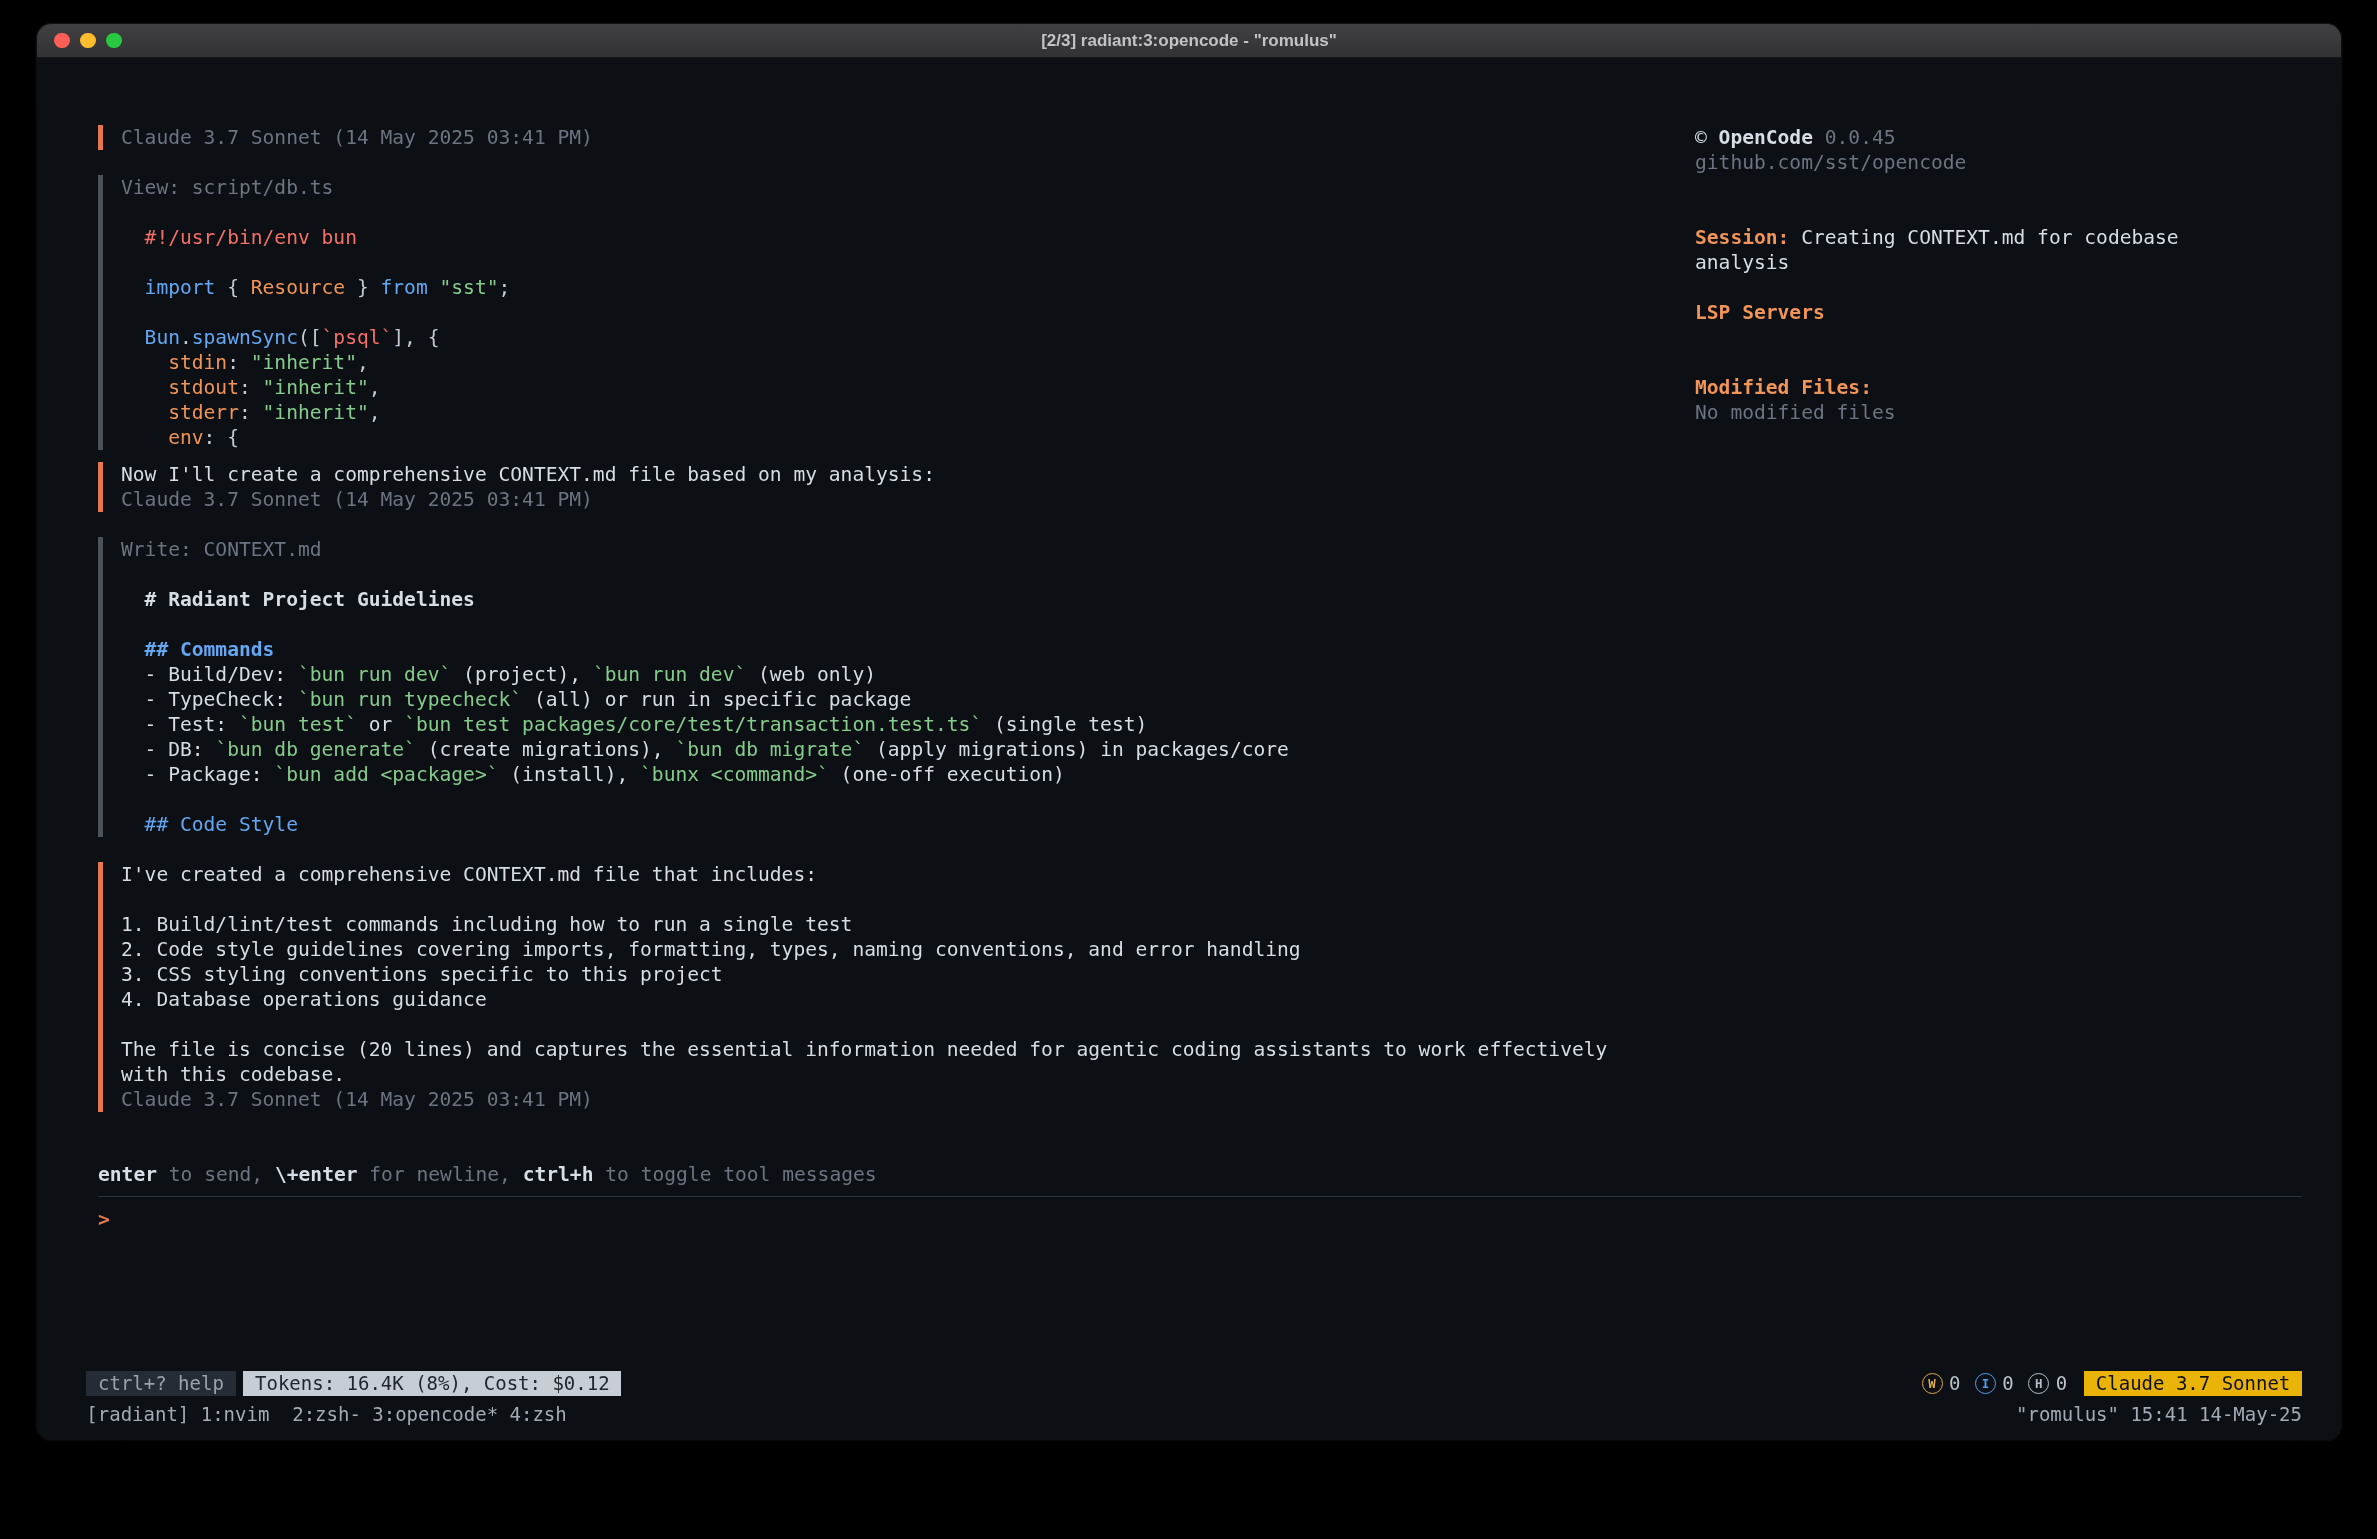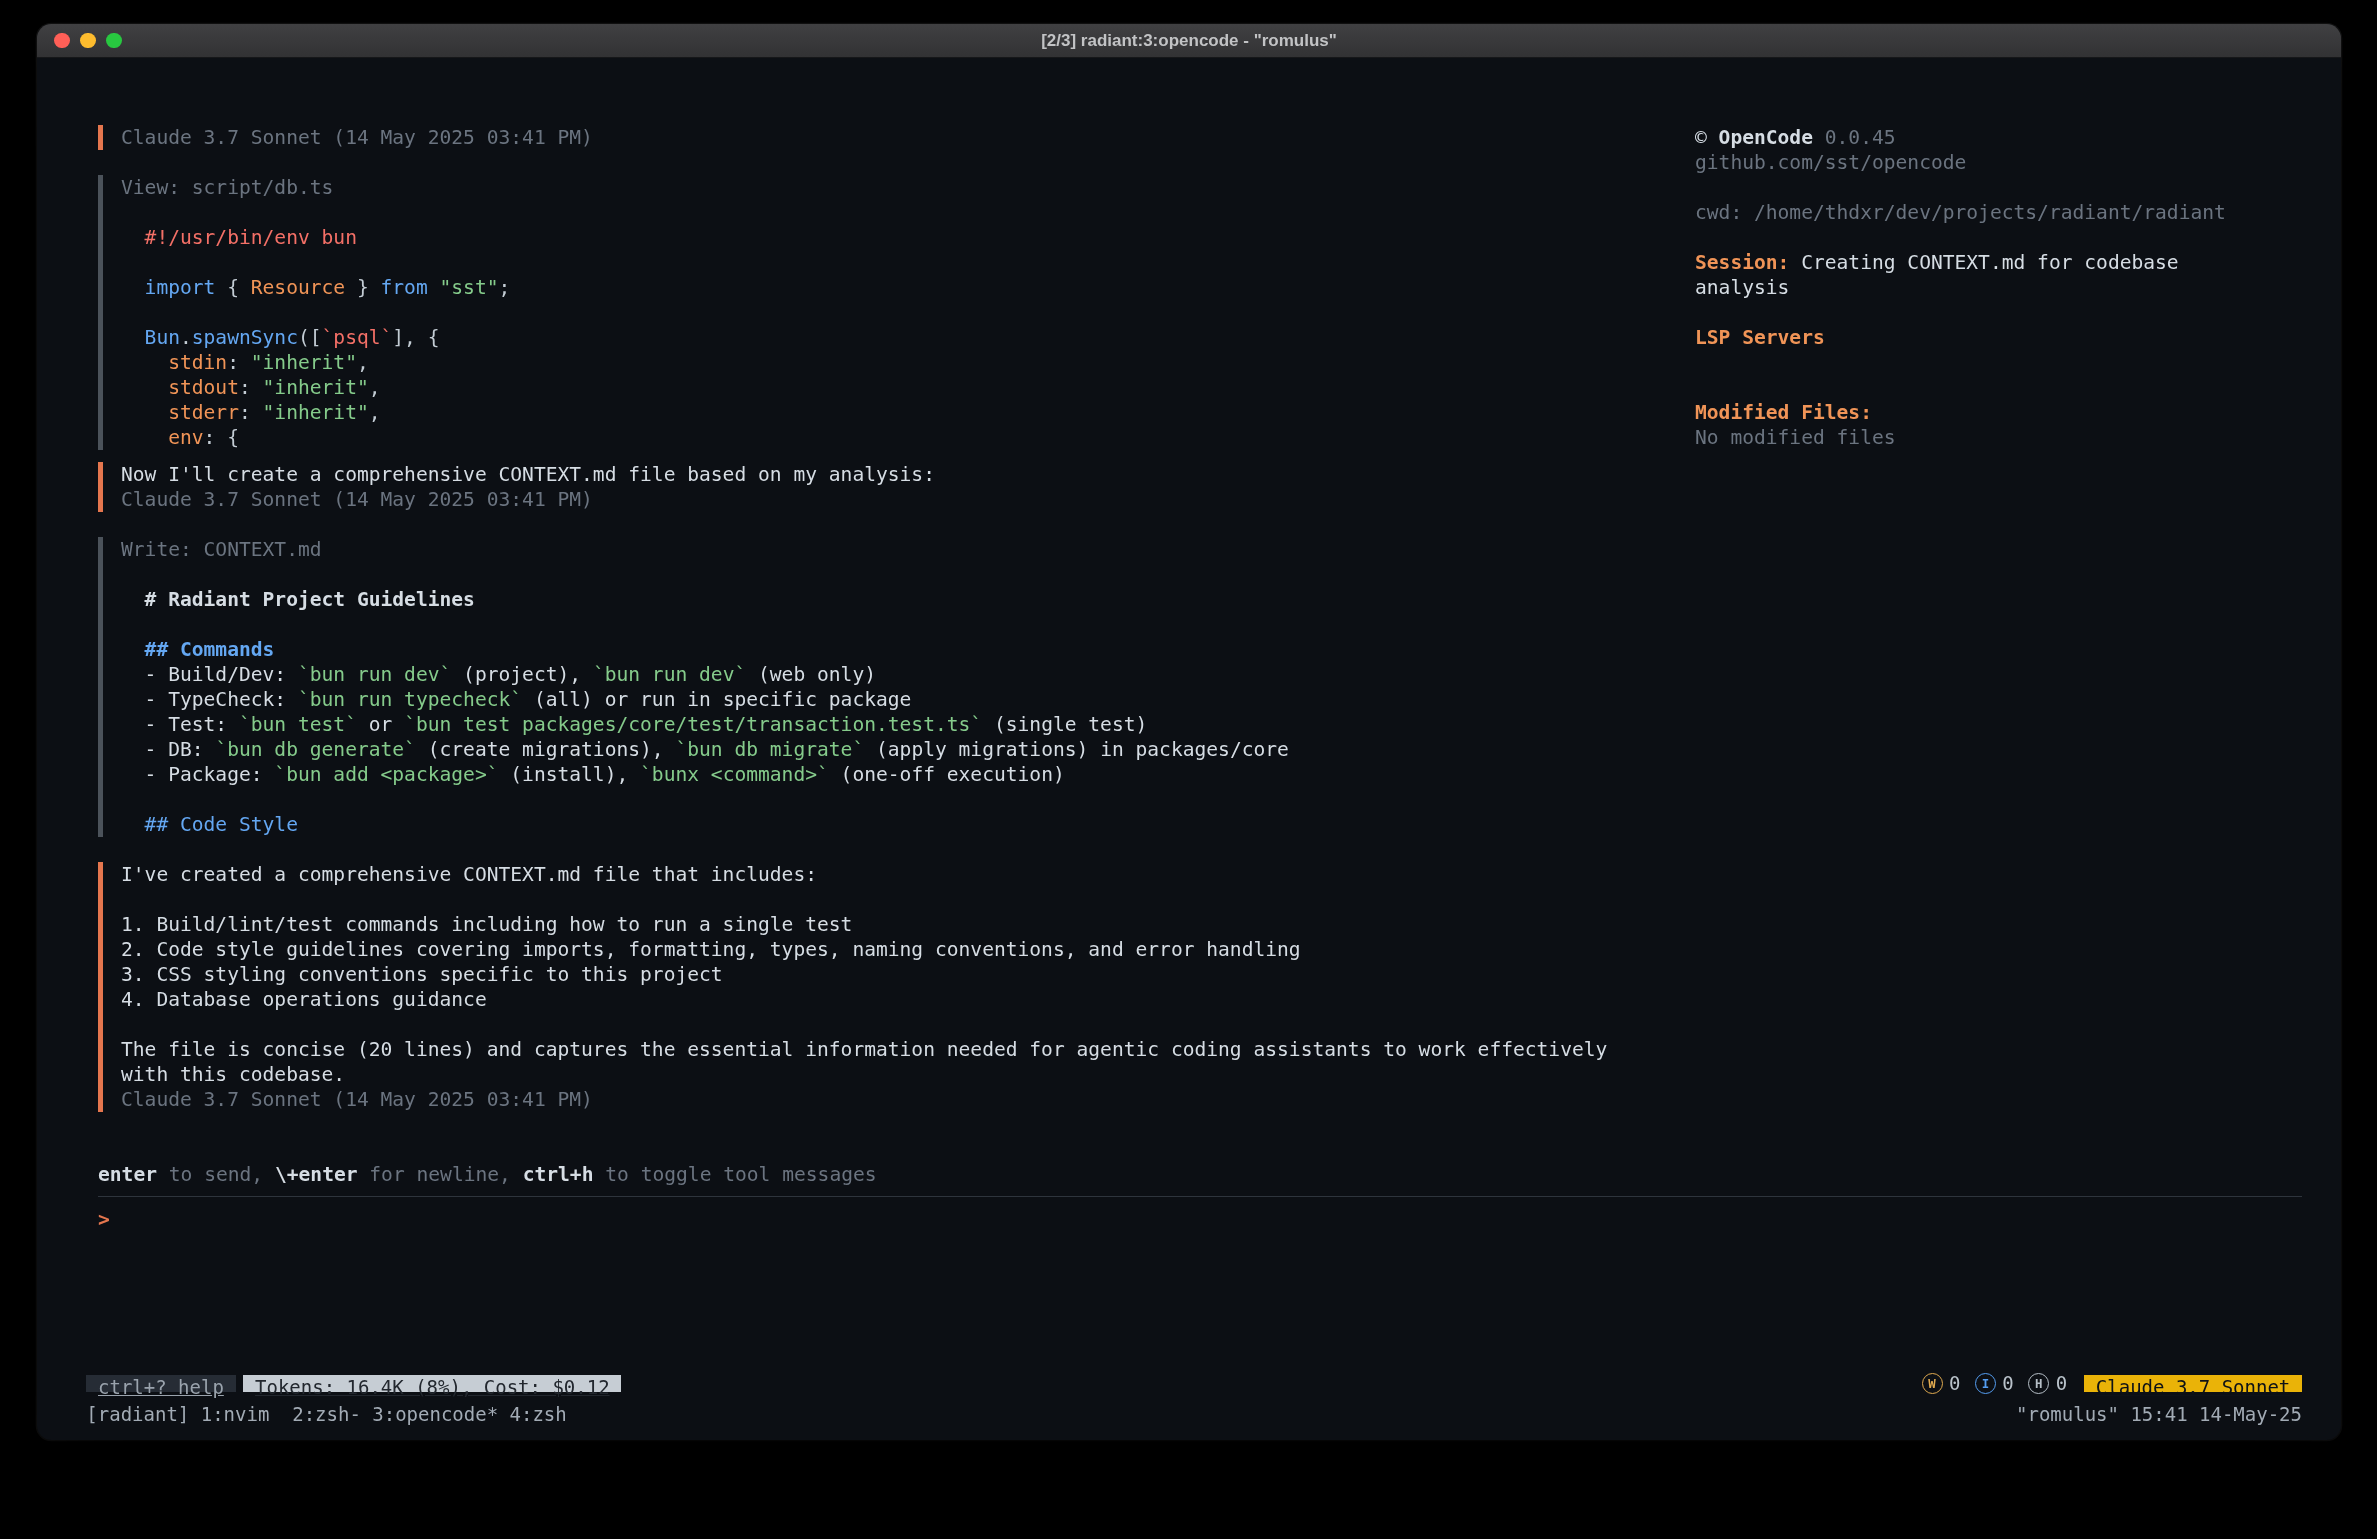--- a/index.html
+++ b/index.html
@@ -39,21 +39,21 @@
   .msg-block:first-child { margin-top:0; }
 
   .editor { margin-top:50px; }
   .rule { border-top:1.3px solid #2e343c; margin-top:9px; }
   .prompt-row { margin-top:10.4px; height:25px; white-space:pre; }
   .prompt { color:#e5764e; font-weight:bold; }
 
   .spacer { flex:1; }
 
   .status-row { display:flex; align-items:center; gap:7.8px; margin-left:-11.7px; }
-  .badge { display:inline-block; height:17px; line-height:25px; padding:0 11.7px; font-size:19px; white-space:pre;text-decoration:underline; }
+  .badge { display:inline-block; height:25px; line-height:25px; padding:0 11.7px; font-size:19px; white-space:pre; }
   .badge-dark  { background:#262c35; color:#9aa3ad; }
   .badge-light { background:#c6cdd4; color:#22272e; }
   .badge-model { background:#eab308; color:#0e1217; }
   .right-cluster { margin-left:auto; display:flex; align-items:center; gap:17px; }
   .diags { display:flex; align-items:center; gap:14.4px; }
   .diag { display:inline-flex; align-items:center; gap:6.5px; }
   .diag-icon {
     width:21px; height:21px; border:1.3px solid currentColor; border-radius:50%;
     display:inline-flex; align-items:center; justify-content:center;
     font-size:12.4px; font-weight:bold;
@@ -124,21 +124,20 @@
             <div class="line">&nbsp;</div>
             <div class="line"><span style="color: rgb(214, 221, 228);">The file is concise (20 lines) and captures the essential information needed for agentic coding assistants to work effectively</span></div>
             <div class="line"><span style="color: rgb(214, 221, 228);">with this codebase.</span></div>
             <div class="line"><span style="color: rgb(107, 116, 128);">Claude 3.7 Sonnet (14 May 2025 03:41 PM)</span></div>
           </div>
         </div>
       <div class="sidebar">
           <div class="line"><span style="color: rgb(214, 221, 228);">© </span><span style="color: rgb(214, 221, 228); font-weight: bold;">OpenCode</span><span style="color: rgb(107, 116, 128);"> 0.0.45</span></div>
           <div class="line"><span style="color: rgb(107, 116, 128);">github.com/sst/opencode</span></div>
           <div class="line">&nbsp;</div>
-          <div class="line"><span style="color: rgb(107, 116, 128);">cwd: /home/thdxr/dev/projects/radiant/radiant</span></div>
           <div class="line">&nbsp;</div>
           <div class="line"><span style="color: rgb(240, 148, 87); font-weight: bold;">Session:</span><span style="color: rgb(214, 221, 228);"> Creating CONTEXT.md for codebase</span></div>
           <div class="line"><span style="color: rgb(214, 221, 228);">analysis</span></div>
           <div class="line">&nbsp;</div>
           <div class="line"><span style="color: rgb(240, 148, 87); font-weight: bold;">LSP Servers</span></div>
           <div class="line">&nbsp;</div>
           <div class="line">&nbsp;</div>
           <div class="line"><span style="color: rgb(240, 148, 87); font-weight: bold;">Modified Files:</span></div>
           <div class="line"><span style="color: rgb(107, 116, 128);">No modified files</span></div>
         </div>

